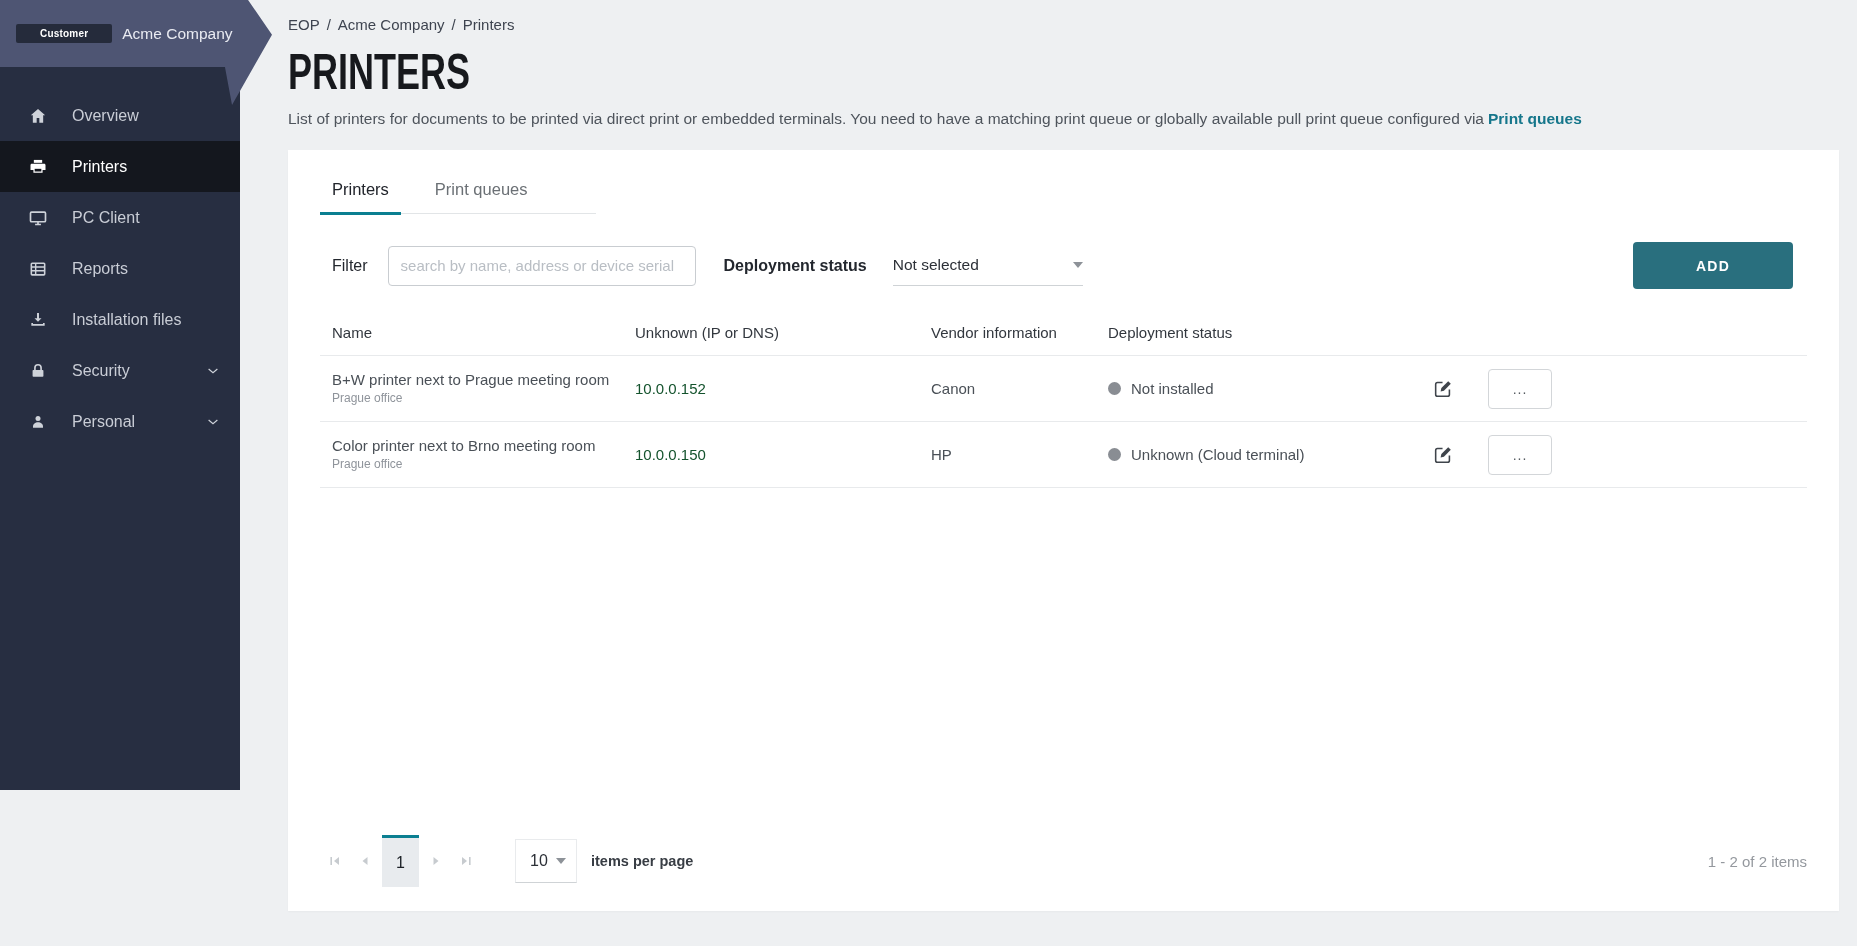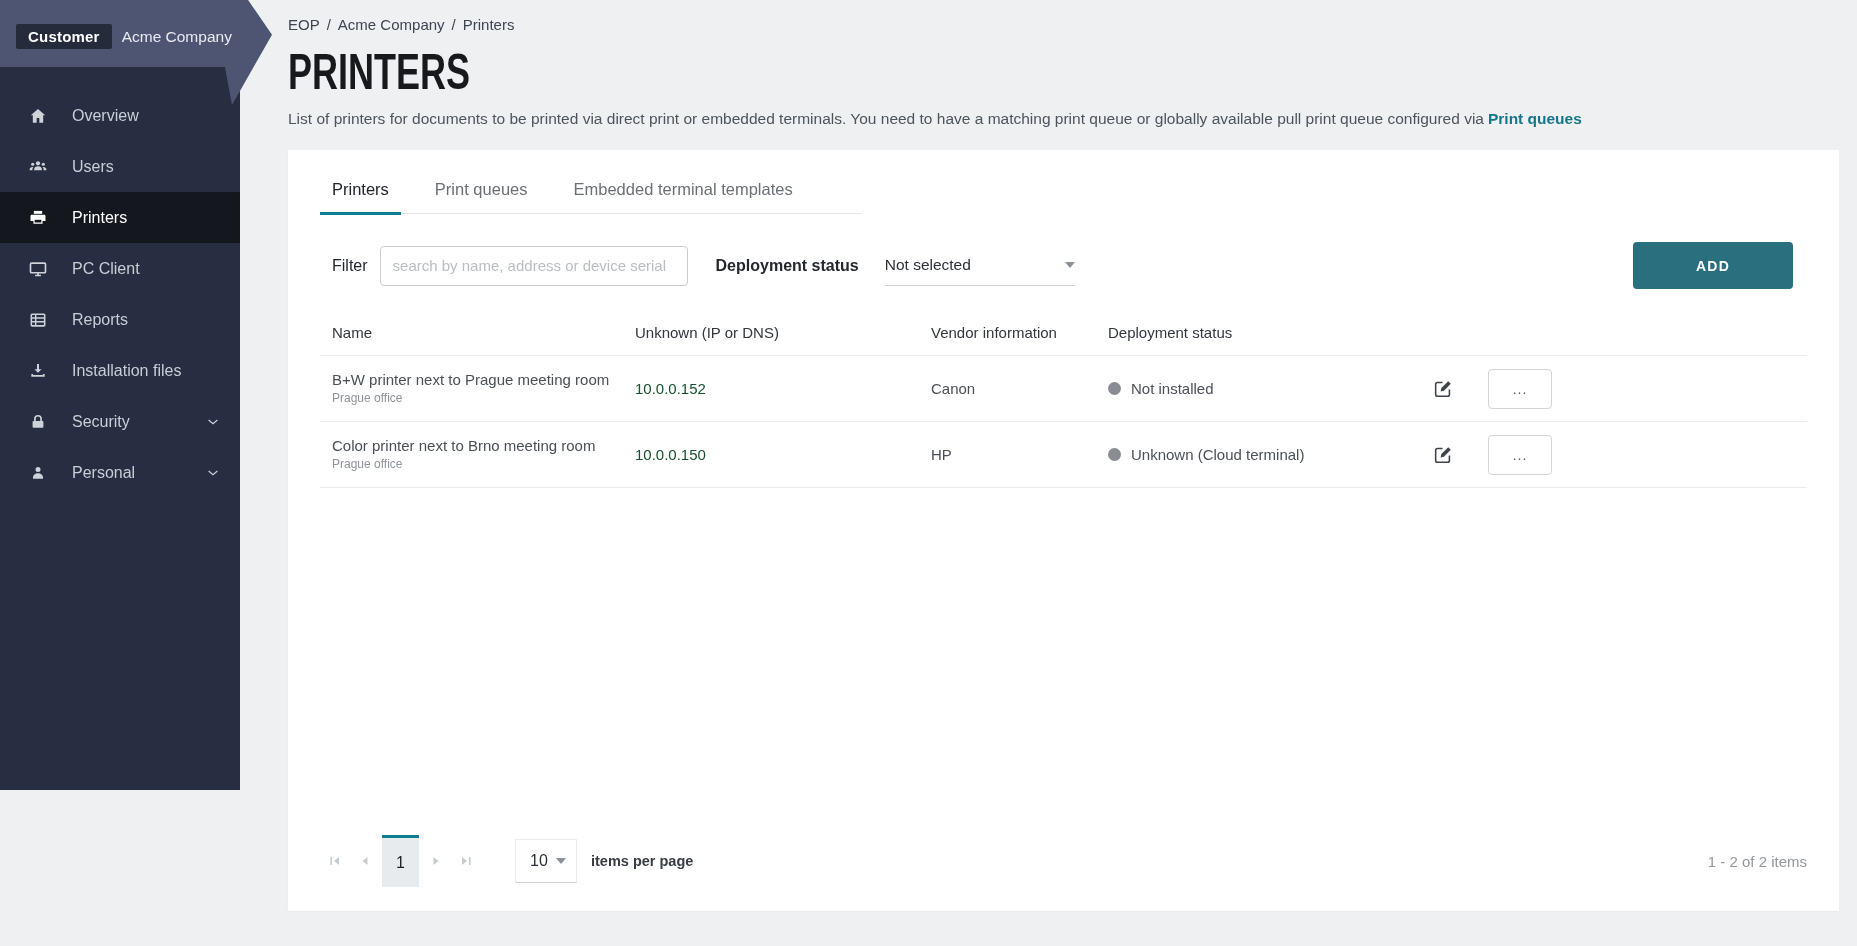--- a/index.html
+++ b/index.html
@@ -18,22 +18,22 @@
   }
   .sidebar-header {
     position:absolute; left:0; top:0; width:272px; height:105px;
     background:#4e5573; z-index:3;
     clip-path:polygon(0 0, 91.2% 0, 100% 33%, 85.3% 100%, 82.7% 63.8%, 0 63.8%);
   }
   .sidebar-header-inner {
     position:absolute; left:16px; top:24px; display:flex; align-items:center; gap:10px;
   }
   .customer-badge {
-    background:#252b3b; color:#ffffff; font-size:15px; font-weight:700;
-    padding:4px 12px; border-radius:2px; letter-spacing:.2px;
+    background:#252b3b; color:#ffffff; font-size:10px; font-weight:700;
+    padding:4px 24px; border-radius:2px; letter-spacing:.2px;
   }
   .company-name { color:#e9ebf2; font-size:15.5px; }
 
   .sidebar-nav { position:absolute; top:90px; left:0; width:240px; z-index:4; }
   .side-item {
     height:51px; display:flex; align-items:center;
     padding-left:28px; cursor:pointer; color:#c9cdd6; font-size:16px;
   }
   .side-item .nav-icon { width:20px; height:20px; margin-right:24px; flex:0 0 20px; color:#ced2d9; }
   .side-item.active { background:#14171e; color:#ffffff; }
@@ -67,21 +67,21 @@
   .tab {
     padding:8px 12px 13px 12px; margin-right:22px; font-size:16.5px; color:#6b7075;
     cursor:pointer; border-bottom:3px solid transparent; margin-bottom:-2px; white-space:nowrap;
   }
   .tab.active { color:#21242b; border-bottom-color:#0b7f91; }
 
   
   .filter-row { margin:28px 32px 0 32px; display:flex; align-items:center; }
   .filter-label { margin-left:12px; font-size:16px; color:#23272e; }
   .filter-input {
-    margin-left:12px; width:308px; height:40px; border:1px solid #c9cdd1; border-radius:4px;
+    margin-left:20px; width:308px; height:40px; border:1px solid #c9cdd1; border-radius:4px;
     padding:0 12px; font-size:15px; color:#33383f; font-family:"Liberation Sans",sans-serif;
     background:#ffffff; outline:none;
   }
   .filter-input::placeholder { color:#b9bec4; }
   .deploy-label { margin-left:28px; font-size:16px; font-weight:700; color:#23272e; }
   .select {
     margin-left:26px; width:190px; height:40px; display:flex; align-items:center;
     border-bottom:1px solid #cfd3d6; cursor:pointer; position:relative;
   }
   .select .select-value { font-size:15.5px; color:#2c3037; }
@@ -154,33 +154,20 @@
 
     <div class="side-item">
       <span class="nav-icon">
         <svg viewBox="0 0 24 24" width="20" height="20">
             <path d="M12 3.6l8.6 7.6h-2.4V20h-4.6v-5.6h-3.2V20H5.8v-8.8H3.4z" fill="currentColor"></path>
           </svg>
       </span>
       <span>Overview</span>
     </div>
 
-    <div class="side-item">
-      <span class="nav-icon">
-        <svg viewBox="0 0 24 24" width="20" height="20" fill="currentColor">
-          <circle cx="12" cy="7.6" r="2.5"></circle>
-          <path d="M12 11c-2.6 0-4.6 1.5-4.6 3.4V16h9.2v-1.6c0-1.9-2-3.4-4.6-3.4z"></path>
-          <circle cx="5.6" cy="8.7" r="1.9"></circle>
-          <path d="M5.6 12.1c-2 0-3.6 1.2-3.6 2.7V16h3.3v-1.4c0-1 .5-1.9 1.3-2.5-.3 0-.6 0-1 0z"></path>
-          <circle cx="18.4" cy="8.7" r="1.9"></circle>
-          <path d="M18.4 12.1c2 0 3.6 1.2 3.6 2.7V16h-3.3v-1.4c0-1-.5-1.9-1.3-2.5.3 0 .6 0 1 0z"></path>
-        </svg>
-      </span>
-      <span>Users</span>
-    </div>
 
     <div class="side-item active">
       <span class="nav-icon">
         <svg viewBox="0 0 24 24" width="20" height="20" fill="currentColor">
           <path d="M7 3.5h10V7H7z"></path>
           <path d="M4.5 8h15c.8 0 1.5.7 1.5 1.5v6h-3.5V19h-11v-3.5H3v-6C3 8.7 3.7 8 4.5 8z"></path>
           <rect class="cut" x="8" y="14.2" width="8" height="3.2"></rect>
         </svg>
       </span>
       <span>Printers</span>
@@ -272,21 +259,20 @@
   <h1 class="page-title">PRINTERS</h1>
 
   <p class="page-desc"><span>List of printers for documents to be printed via direct print or embedded terminals. You need to have a matching print queue or globally available pull print queue configured via</span><a href="#">Print queues</a></p>
 
   <section class="card">
 
     <div class="tabs-wrap">
       <div class="tab-strip">
         <div class="tab active">Printers</div>
         <div class="tab">Print queues</div>
-        <div class="tab">Embedded terminal templates</div>
       </div>
     </div>
 
     <div class="filter-row">
       <span class="filter-label">Filter</span>
       <input class="filter-input" type="text" placeholder="search by name, address or device serial" style="">
       <span class="deploy-label">Deployment status</span>
       <div class="select">
         <span class="select-value">Not selected</span>
         <span class="caret-down"></span>

